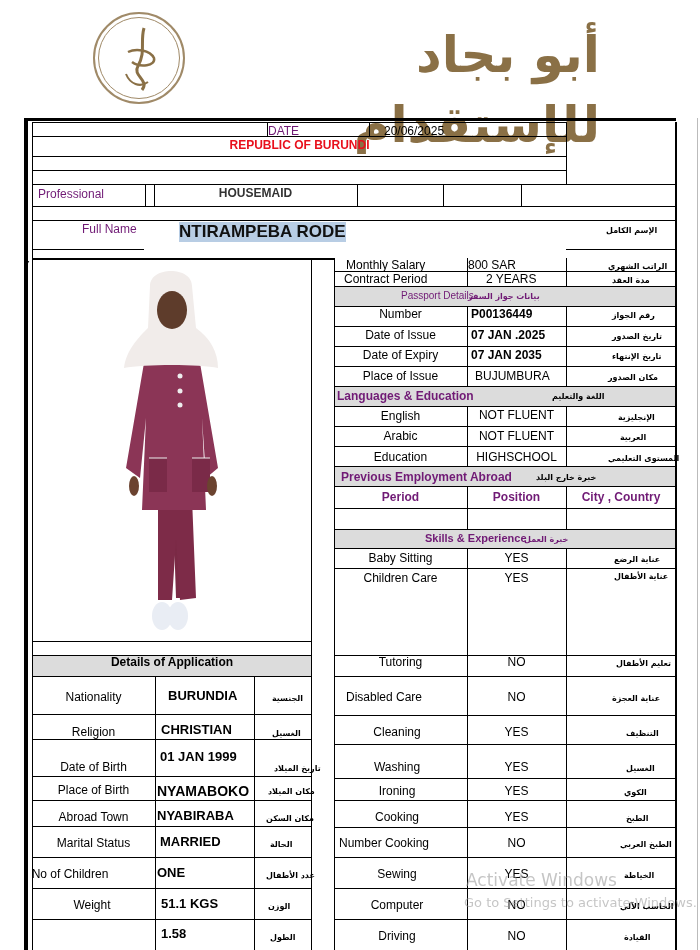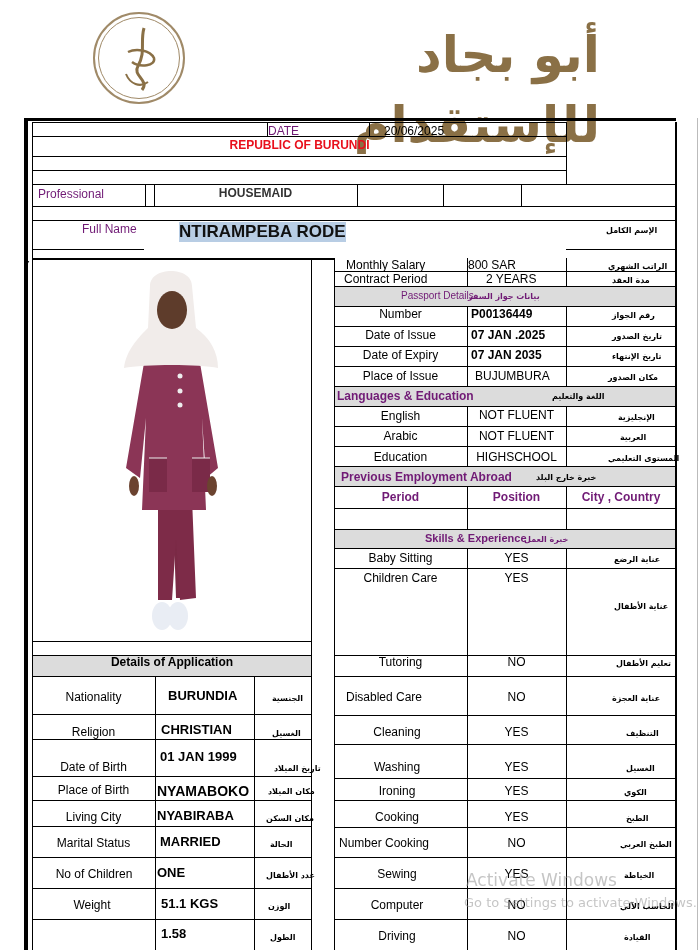--- a/index.html
+++ b/index.html
@@ -215,21 +215,21 @@
   <span class="txt ar blue" style="left:524px;top:533px">خبرة العمل</span>
 
   <div>
     <span class="txt ctr" style="left:334px;width:133px;top:551px">Baby Sitting</span>
     <span class="txt ctr" style="left:467px;width:99px;top:551px">YES</span>
     <span class="txt ar" style="left:614px;top:553px">عناية الرضع</span>
   </div>
   <div>
     <span class="txt ctr" style="left:334px;width:133px;top:571px">Children Care</span>
     <span class="txt ctr" style="left:467px;width:99px;top:571px">YES</span>
-    <span class="txt ar" style="left:614px;top:600px">عناية الأطفال</span>
+    <span class="txt ar" style="left:614px;top:570px">عناية الأطفال</span>
   </div>
   <div>
     <span class="txt ctr" style="left:334px;width:133px;top:655px">Tutoring</span>
     <span class="txt ctr" style="left:467px;width:99px;top:655px">NO</span>
     <span class="txt ar" style="left:616px;top:657px">تعليم الأطفال</span>
   </div>
   <div>
     <span class="txt ctr" style="left:334px;width:100px;top:690px">Disabled Care</span>
     <span class="txt ctr" style="left:467px;width:99px;top:690px">NO</span>
     <span class="txt ar" style="left:612px;top:692px">عناية العجزة</span>
@@ -307,31 +307,31 @@
     <span class="txt ctr" style="left:32px;width:123px;top:760px">Date of Birth</span>
     <span class="txt bold" style="left:160px;top:750px;font-size:13px">01 JAN 1999</span>
     <span class="txt ar" style="left:274px;top:762px">تاريخ الميلاد</span>
   </div>
   <div>
     <span class="txt ctr" style="left:32px;width:123px;top:783px">Place of Birth</span>
     <span class="txt bold" style="left:157px;top:784px;font-size:14px">NYAMABOKO</span>
     <span class="txt ar" style="left:268px;top:785px">مكان الميلاد</span>
   </div>
   <div>
-    <span class="txt ctr" style="left:32px;width:123px;top:810px">Living City</span>
+    <span class="txt ctr" style="left:32px;width:123px;top:810px">Abroad Town</span>
     <span class="txt bold" style="left:157px;top:809px;font-size:13px">NYABIRABA</span>
     <span class="txt ar" style="left:266px;top:812px">مكان السكن</span>
   </div>
   <div>
     <span class="txt ctr" style="left:32px;width:123px;top:836px">Marital Status</span>
     <span class="txt bold" style="left:160px;top:835px;font-size:13px">MARRIED</span>
     <span class="txt ar" style="left:270px;top:838px">الحالة</span>
   </div>
   <div>
-    <span class="txt ctr" style="left:44px;width:100px;top:867px">No of Children</span>
+    <span class="txt ctr" style="left:20px;width:100px;top:867px">No of Children</span>
     <span class="txt bold" style="left:157px;top:866px;font-size:13px">ONE</span>
     <span class="txt ar" style="left:266px;top:869px">عدد الأطفال</span>
   </div>
   <div>
     <span class="txt ctr" style="left:32px;width:120px;top:898px">Weight</span>
     <span class="txt bold" style="left:161px;top:897px;font-size:13px">51.1 KGS</span>
     <span class="txt ar" style="left:268px;top:900px">الوزن</span>
   </div>
   <div>
     <span class="txt ctr" style="left:32px;width:120px;top:960px">Height</span>

